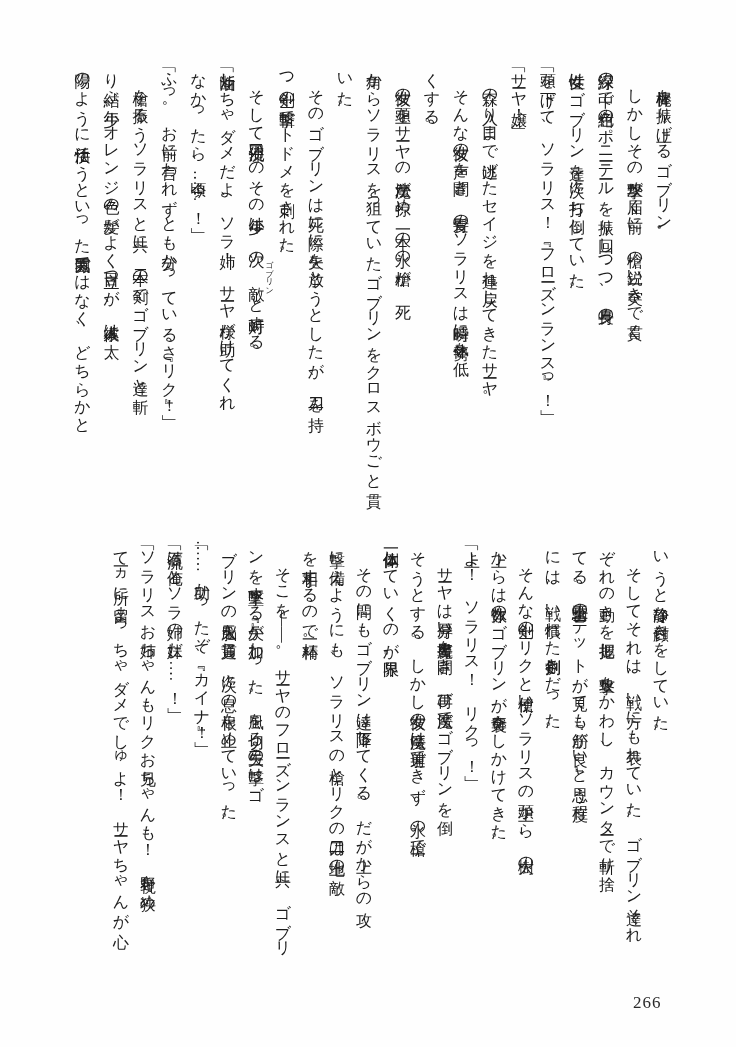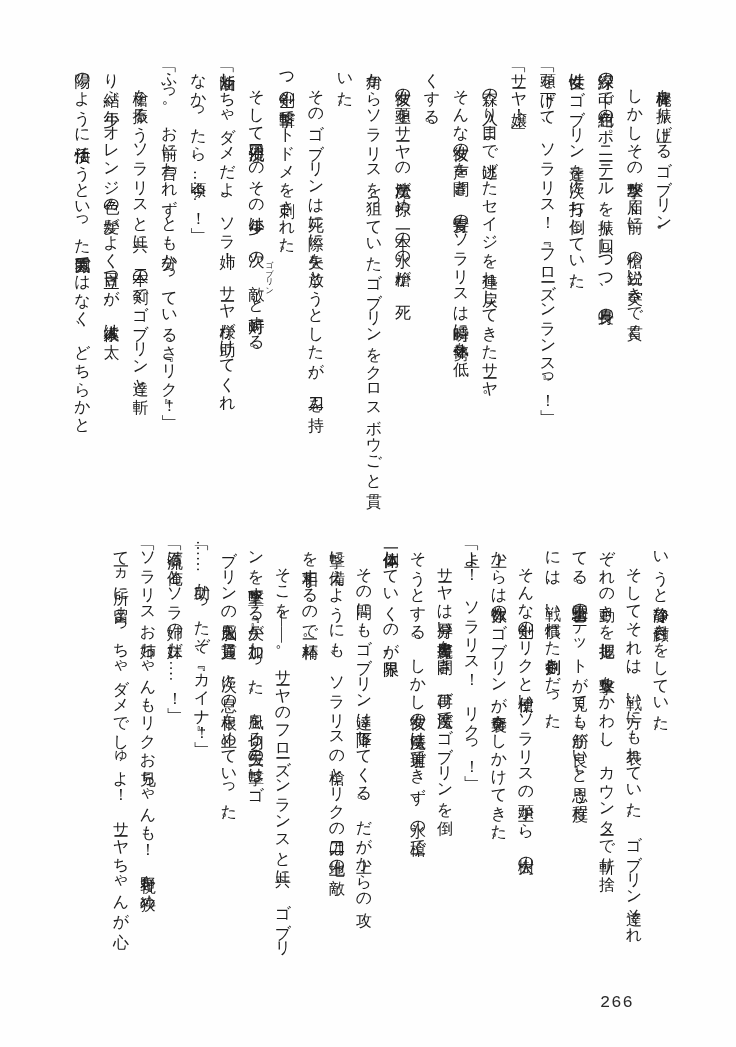--- a/index.html
+++ b/index.html
@@ -40,26 +40,25 @@
   }
   .block-bottom .line { line-height: 27px; }
   ruby { ruby-position: over; }
   rt {
     font-size: 8px;
     letter-spacing: 0;
     color: #1c1c1c;
   }
   .page-number {
     position: absolute;
-    left: 600px;
+    left: 633px;
     top: 993px;
     font-size: 17px;
     letter-spacing: 1px;
     color: #2a2a2a;
-    font-family: Liberation Mono, monospace;
   }
 </style>
 </head>
 <body>
 
 <div class="page">
 
   <section class="text-block block-top">
       <div class="line">　梶棒を振り上げるゴブリン。</div>
       <div class="line">　しかしその攻撃が届く前に、槍の鋭い一突きで貫く。</div>

